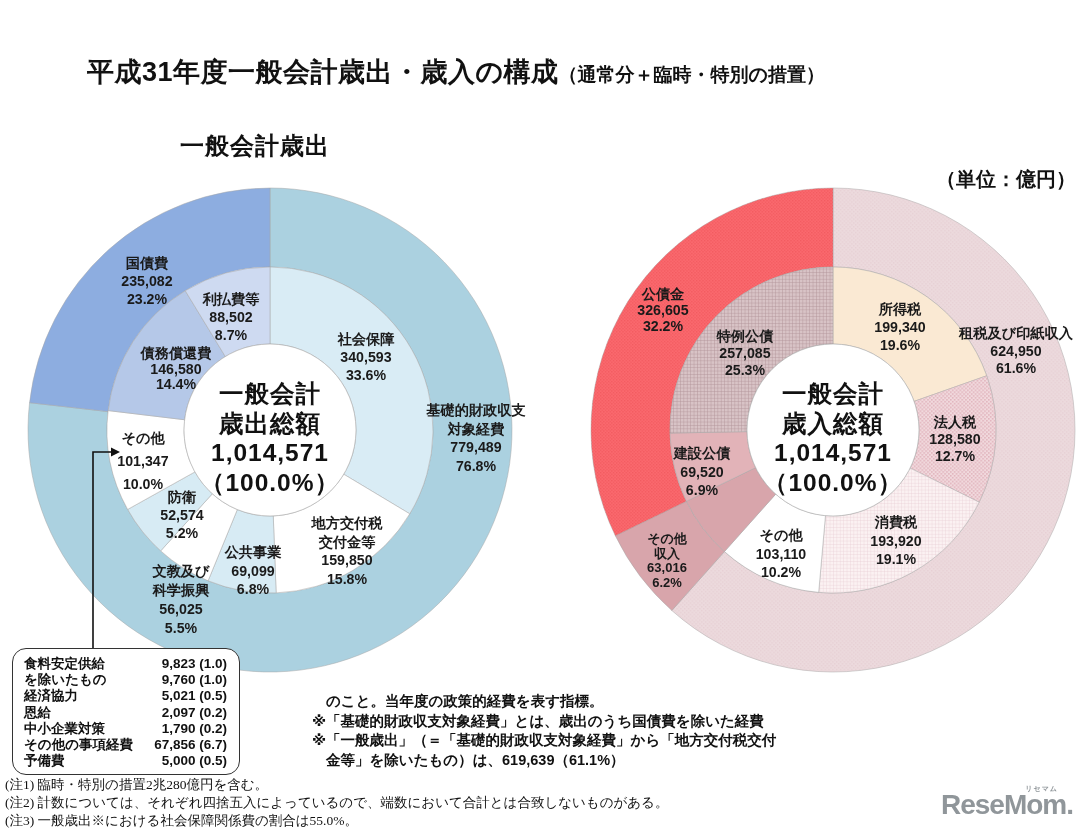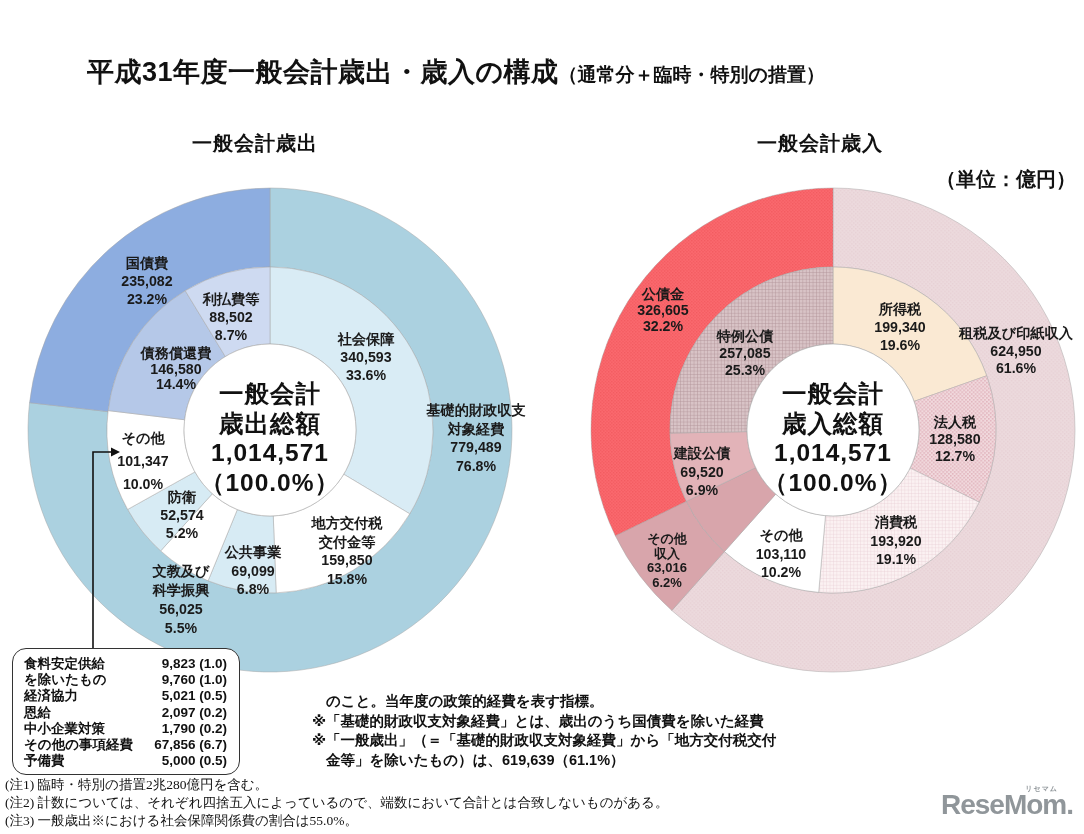--- a/index.html
+++ b/index.html
@@ -2,21 +2,21 @@
 <html><head>
 <meta charset="utf-8">
 <style>
   html,body{margin:0;padding:0;background:#fff;}
   #root{position:relative;width:1084px;height:834px;background:#ffffff;overflow:hidden;
         font-family:"Liberation Sans","DejaVu Sans",sans-serif;color:#111;}
   #charts-svg{position:absolute;left:0;top:0;}
   .main-title{position:absolute;left:0;top:54px;width:912px;text-align:center;white-space:nowrap;}
   .t-big{font-size:27px;font-weight:bold;letter-spacing:0.5px;}
   .t-small{font-size:19px;font-weight:bold;}
-  .chart-title{position:absolute;top:130px;width:260px;text-align:center;font-size:20px;font-weight:bold;letter-spacing:1px;}
+  .chart-title{position:absolute;top:130px;width:260px;text-align:center;font-size:24px;font-weight:bold;letter-spacing:1px;}
   #title-exp{left:125px;}
   #title-rev{left:690px;}
   .unit-label{position:absolute;right:8px;top:166px;font-size:20px;font-weight:bold;}
   .seg-label{font-family:"Liberation Sans","DejaVu Sans",sans-serif;font-weight:bold;fill:#1a1a1a;}
   .center-label{font-family:"Liberation Sans","DejaVu Sans",sans-serif;font-weight:bold;font-size:24.5px;fill:#111;letter-spacing:1px;}
   .callout{position:absolute;left:12px;top:648px;width:228px;height:127px;background:#fff;
            border:1.4px solid #333;border-radius:14px;box-sizing:border-box;padding:7px 12px 6px 11px;z-index:3;}
   .co-row{display:flex;justify-content:space-between;font-size:13.5px;font-weight:bold;line-height:16.2px;white-space:nowrap;}
   .footnotes-ast{position:absolute;left:312px;top:692px;width:480px;font-size:14.5px;font-weight:bold;line-height:19.5px;}
   .fn-line.cont{padding-left:14px;}
@@ -109,21 +109,20 @@
       <polyline points="93,650 93,452 112,452" fill="none" stroke="#111" stroke-width="1.6"></polyline>
       <polygon points="111,447.5 120,452 111,456.5" fill="#111"></polygon>
     </g>
   </svg>
 
   <div class="main-title">
     <span class="t-big">平成31年度一般会計歳出・歳入の構成</span><span class="t-small">（通常分＋臨時・特別の措置）</span>
   </div>
 
   <div id="title-exp" class="chart-title">一般会計歳出</div>
-  <div id="title-rev" class="chart-title">一般会計歳入</div>
   <div class="unit-label">（単位：億円）</div>
 
   <div class="callout">
     <div>
         <div class="co-row">
           <span>食料安定供給</span>
           <span>9,823 (1.0)</span>
         </div>
         <div class="co-row">
           <span>を除いたもの</span>

